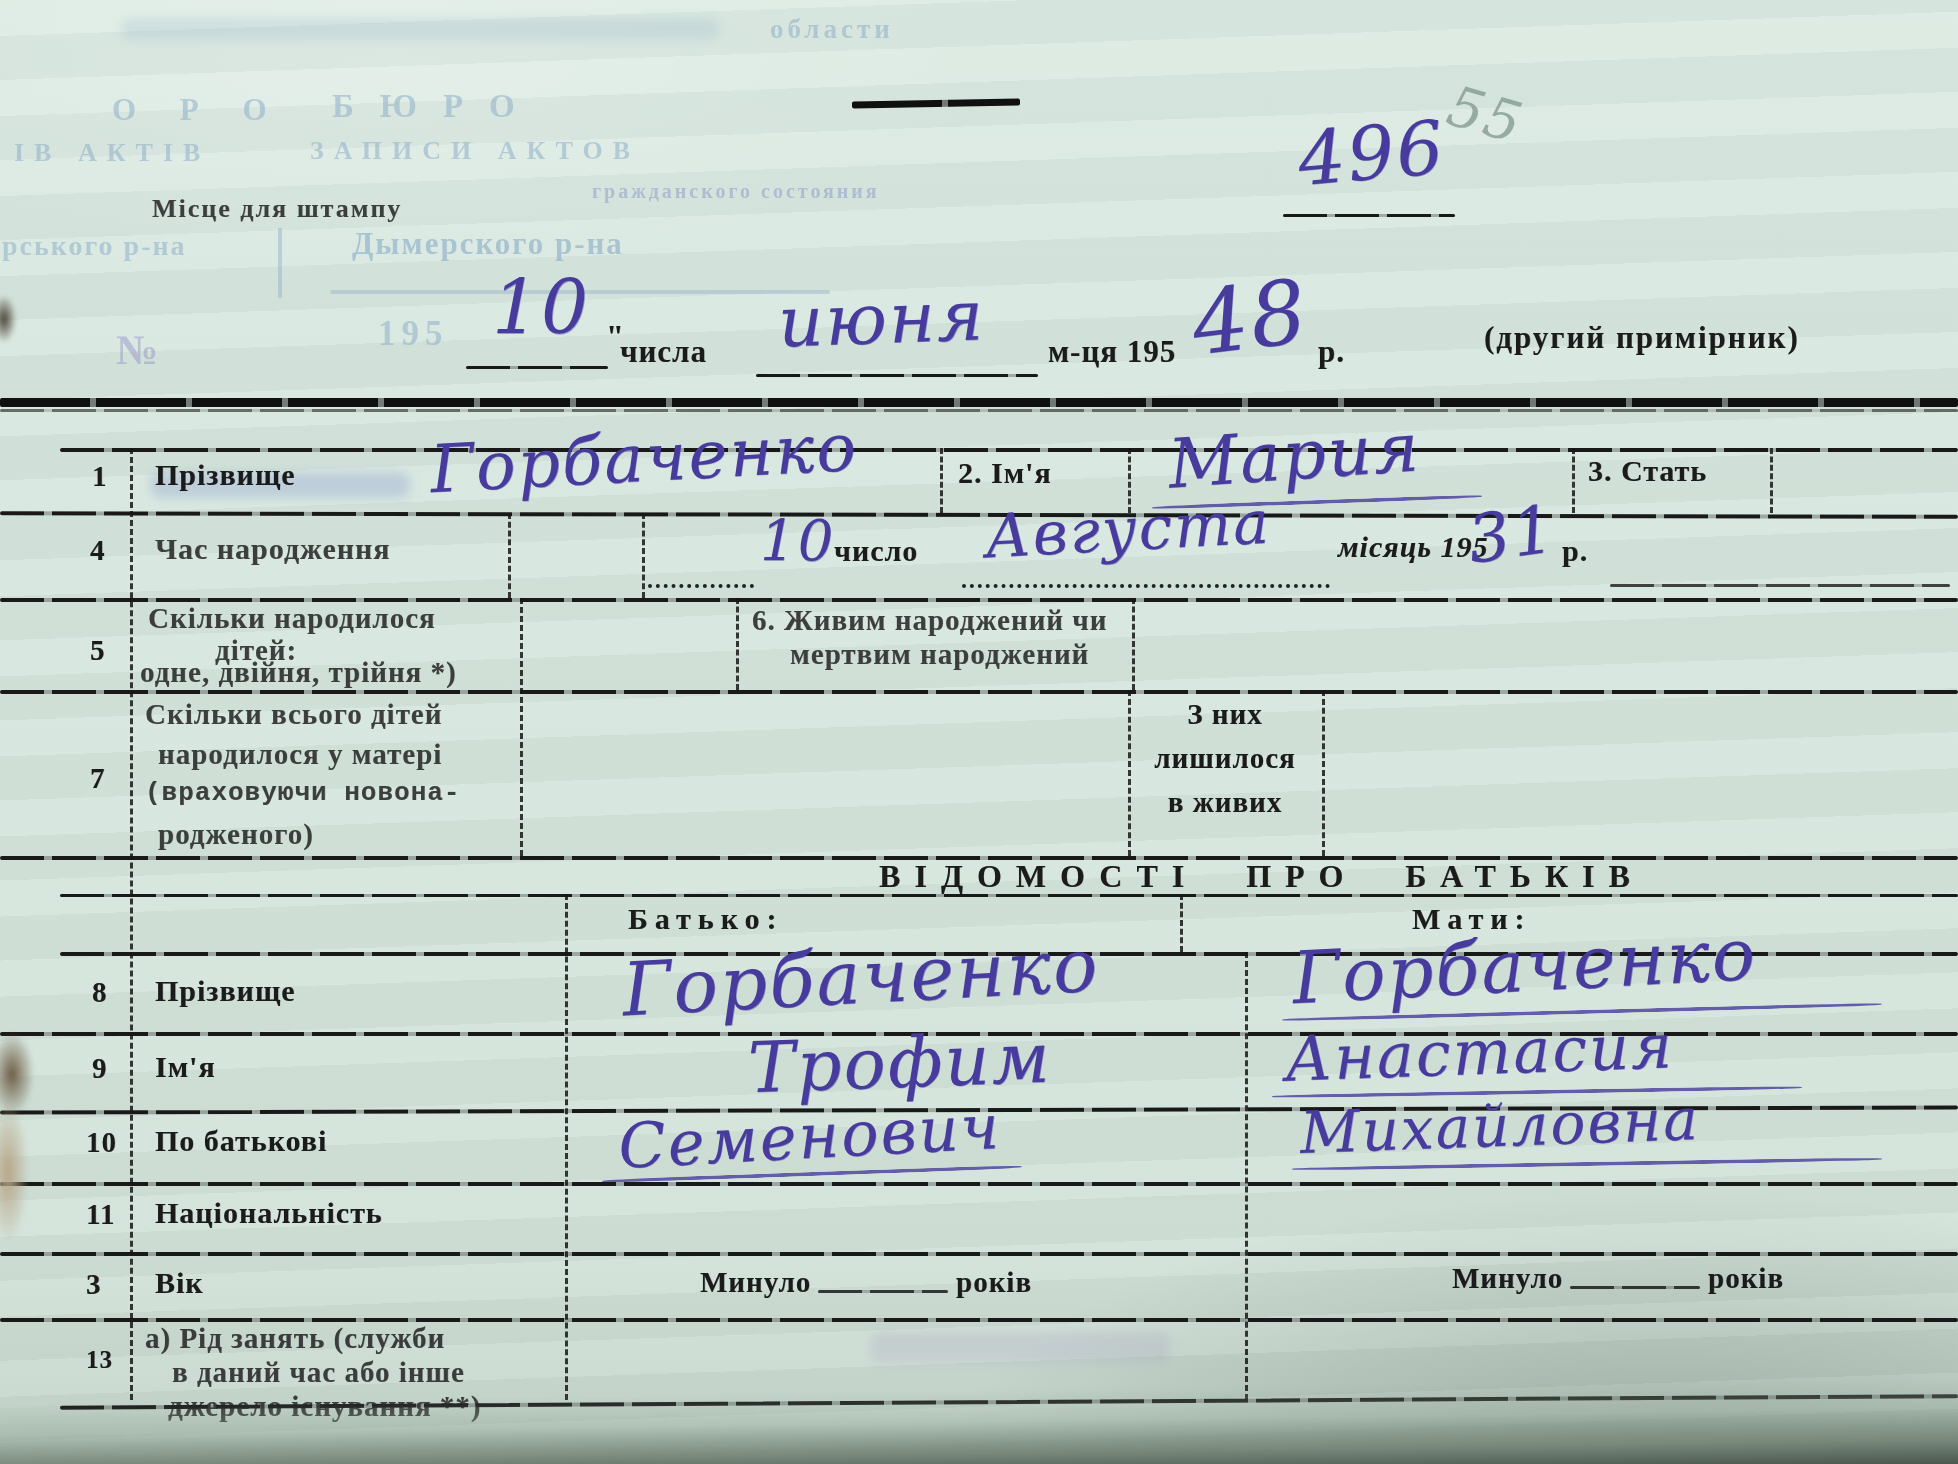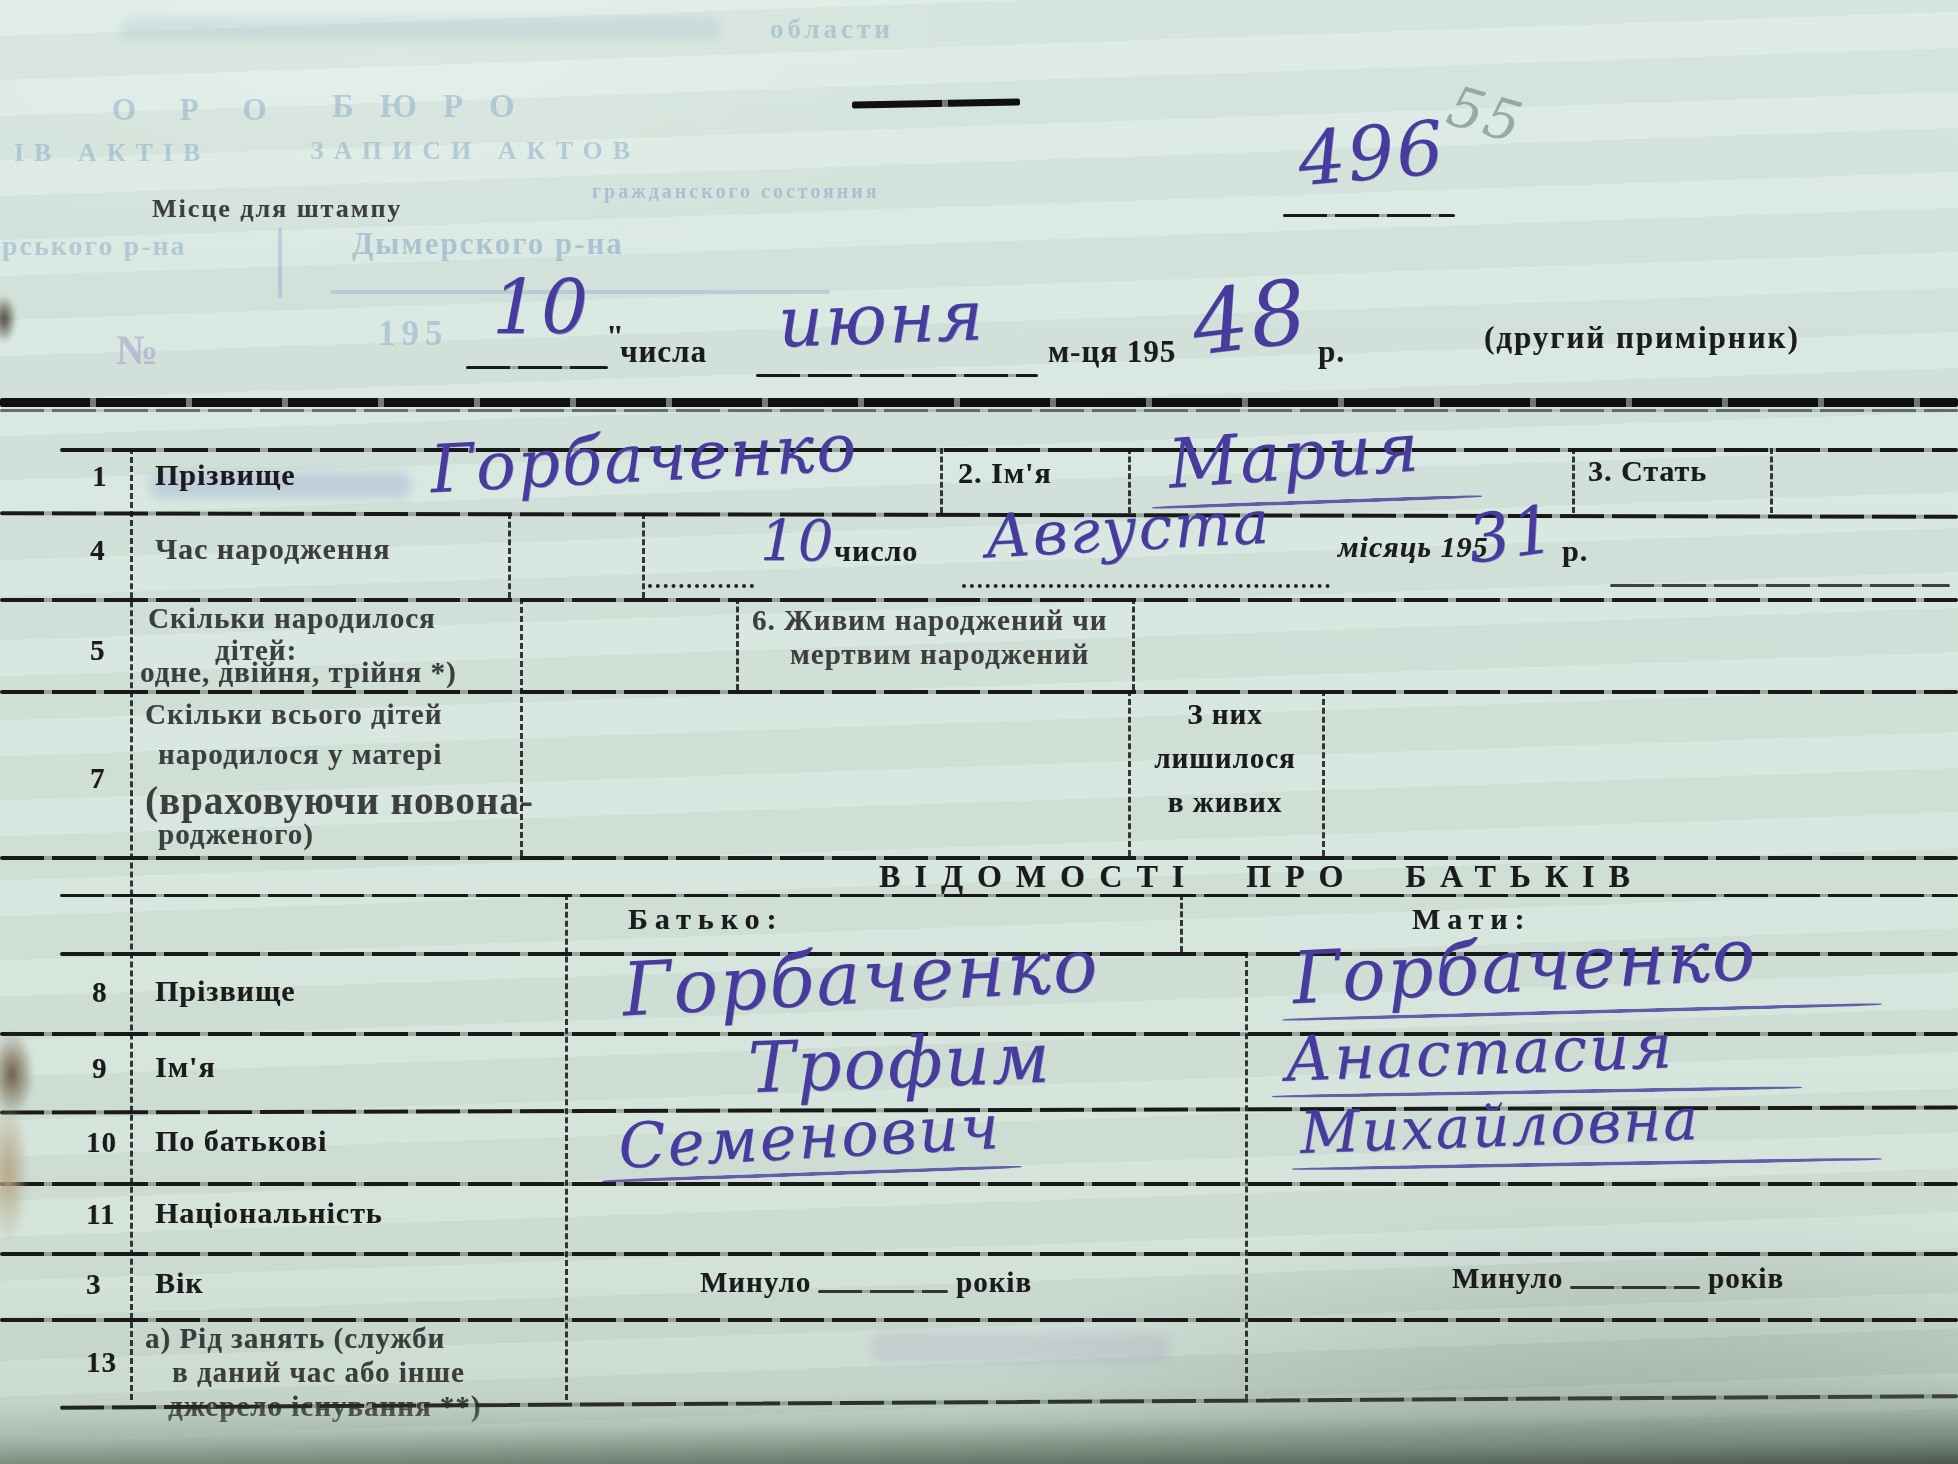--- a/index.html
+++ b/index.html
@@ -129,21 +129,21 @@
   <div class="prt" style="left:90px;top:634px;font-size:29px;">5</div>
   <div class="prt faded" style="left:148px;top:602px;font-size:29px;">Скільки народилося</div>
   <div class="prt faded" style="left:215px;top:634px;font-size:29px;">дітей:</div>
   <div class="prt faded" style="left:140px;top:656px;font-size:29px;">одне, двійня, трійня *)</div>
   <div class="prt faded" style="left:752px;top:604px;font-size:29px;">6. Живим народжений чи</div>
   <div class="prt faded" style="left:790px;top:638px;font-size:29px;">мертвим народжений</div>
 
   <div class="prt" style="left:90px;top:762px;font-size:29px;">7</div>
   <div class="prt faded" style="left:145px;top:698px;font-size:29px;">Скільки всього дітей</div>
   <div class="prt faded" style="left:158px;top:738px;font-size:29px;">народилося у матері</div>
-  <div class="prt faded" style="left:145px;top:778px;font-size:39px;">(враховуючи новона-</div>
+  <div class="prt faded" style="left:145px;top:778px;font-size:26px;font-family:Liberation Mono, monospace;">(враховуючи новона-</div>
   <div class="prt faded" style="left:158px;top:818px;font-size:29px;">родженого)</div>
   <div class="prt" style="left:1128px;top:698px;width:194px;text-align:center;font-size:29px;">З них</div>
   <div class="prt" style="left:1128px;top:742px;width:194px;text-align:center;font-size:29px;">лишилося</div>
   <div class="prt" style="left:1128px;top:786px;width:194px;text-align:center;font-size:29px;">в живих</div>
 
   <div class="prt" style="left:565px;top:858px;width:1393px;text-align:center;font-size:32px;letter-spacing:14px;word-spacing:26px;">ВІДОМОСТІ ПРО БАТЬКІВ</div>
   <div class="prt" style="left:628px;top:902px;letter-spacing:7px;">Батько:</div>
   <div class="prt" style="left:1412px;top:902px;letter-spacing:7px;">Мати:</div>
 
   <div class="prt" style="left:92px;top:976px;font-size:29px;">8</div>
@@ -170,21 +170,21 @@
 
   <div class="prt" style="left:86px;top:1268px;font-size:29px;">3</div>
   <div class="prt" style="left:155px;top:1266px;">Вік</div>
   <div class="prt" style="left:700px;top:1266px;font-size:29px;">Минуло</div>
   <div class="hl thin" style="left:818px;top:1290px;width:130px;opacity:.85;"></div>
   <div class="prt" style="left:956px;top:1266px;font-size:29px;">років</div>
   <div class="prt" style="left:1452px;top:1262px;font-size:29px;">Минуло</div>
   <div class="hl thin" style="left:1570px;top:1286px;width:130px;opacity:.85;"></div>
   <div class="prt" style="left:1708px;top:1262px;font-size:29px;">років</div>
 
-  <div class="prt" style="left:86px;top:1346px;font-size:29px;">13</div>
+  <div class="prt" style="left:86px;top:1346px;font-size:25px;">13</div>
   <div class="prt faded" style="left:145px;top:1322px;font-size:29px;">а) Рід занять  (служби</div>
   <div class="prt faded" style="left:172px;top:1356px;font-size:29px;">в даний час або інше</div>
   <div class="prt faded" style="left:168px;top:1390px;font-size:29px;">джерело існування **)</div>
   <div class="smear" style="left:870px;top:1332px;width:300px;height:30px;background:rgba(150,140,190,.18);"></div>
 
   <div class="blob" style="left:-10px;top:1032px;width:44px;height:84px;border-radius:50%;background:radial-gradient(#6e5d45,rgba(110,93,69,0) 72%);"></div>
   <div class="blob" style="left:-12px;top:1104px;width:40px;height:136px;border-radius:50%;background:radial-gradient(#b7a687,rgba(183,166,135,0) 75%);"></div>
   <div class="blob" style="left:-8px;top:296px;width:24px;height:46px;border-radius:50%;background:radial-gradient(#4a4236,rgba(74,66,54,0) 75%);"></div>
   <div style="position:absolute;left:-20px;top:1404px;width:2000px;height:90px;transform:rotate(-.8deg);transform-origin:left top;
               background:linear-gradient(180deg, rgba(167,186,172,0) 0%, rgba(150,170,155,.45) 35%, #78897c 70%, #46534a 100%);"></div>

